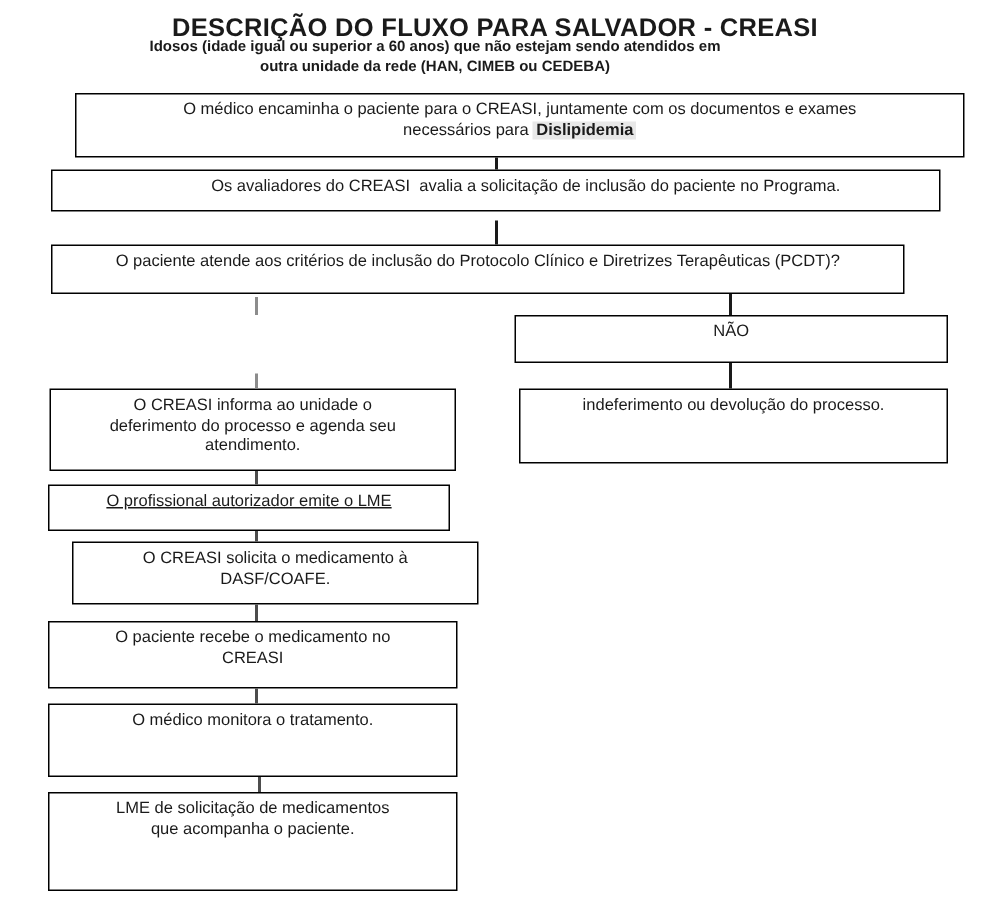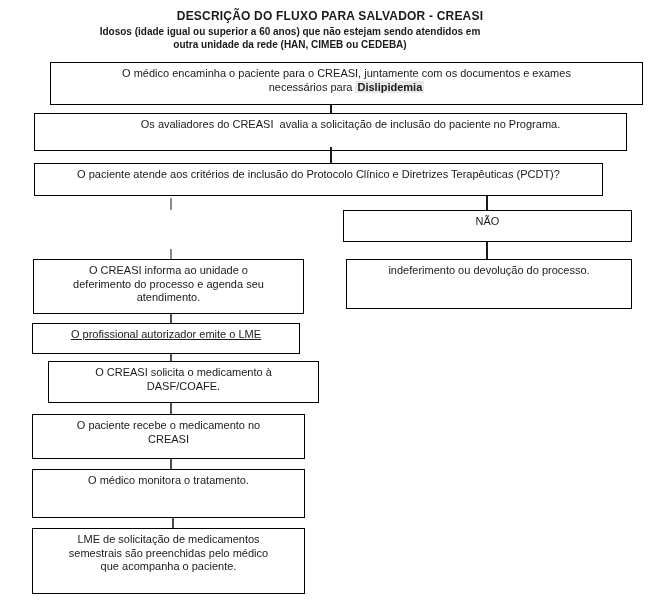--- a/index.html
+++ b/index.html
@@ -15,21 +15,21 @@
     font-family: "Liberation Sans", "DejaVu Sans", sans-serif;
     color: #1a1a1a;
     overflow: hidden;
   }
   .title {
     position: absolute;
     top: 9px;
     left: 0;
     width: 660px;
     text-align: center;
-    font-size: 12px;
+    font-size: 17px;
     font-weight: bold;
     letter-spacing: 0.2px;
   }
   .subtitle {
     position: absolute;
     top: 26px;
     left: 0;
     width: 580px;
     text-align: center;
     font-size: 10px;
@@ -69,21 +69,21 @@
   <div class="subtitle">
     <div>Idosos (idade igual ou superior a 60 anos) que não estejam sendo atendidos em</div>
     <div>outra unidade da rede (HAN, CIMEB ou CEDEBA)</div>
   </div>
 
   <div class="box" style="left:50px; top:62px; width:593px; height:43px;">
     <div>O médico encaminha o paciente para o CREASI, juntamente com os documentos e exames</div>
     <div><span>necessários para</span><span class="hl-bold">Dislipidemia</span></div>
   </div>
 
-  <div class="box" style="left:34px; top:113px; width:593px; height:38px;padding-left:40px;">
+  <div class="box" style="left:34px; top:113px; width:593px; height:28px;padding-left:40px;">
     <div>Os avaliadores do CREASI&nbsp; avalia a solicitação de inclusão do paciente no Programa.</div>
   </div>
 
   <div class="box" style="left:34px; top:163px; width:569px; height:33px;">
     <div>O paciente atende aos critérios de inclusão do Protocolo Clínico e Diretrizes Terapêuticas (PCDT)?</div>
   </div>
 
 
   <div class="box" style="left:343px; top:210px; width:289px; height:32px;">
     <div>NÃO</div>
@@ -108,21 +108,20 @@
     <div>O paciente recebe o medicamento no</div>
     <div>CREASI</div>
   </div>
 
   <div class="box" style="left:32px; top:469px; width:273px; height:49px;">
     <div>O médico monitora o tratamento.</div>
   </div>
 
   <div class="box" style="left:32px; top:528px; width:273px; height:66px;">
     <div>LME de solicitação de medicamentos</div>
-    <div>semestrais são preenchidas pelo médico</div>
     <div>que acompanha o paciente.</div>
   </div>
 
   <div class="box" style="left:346px; top:259px; width:286px; height:50px;">
     <div>indeferimento ou devolução do processo.</div>
   </div>
 
   <div class="conn dark" style="left:330px; top:105px; height:8px;"></div>
   <div class="conn dark" style="left:330px; top:147px; height:16px;"></div>
   <div class="conn gray" style="left:170px; top:198px; height:12px;"></div>

